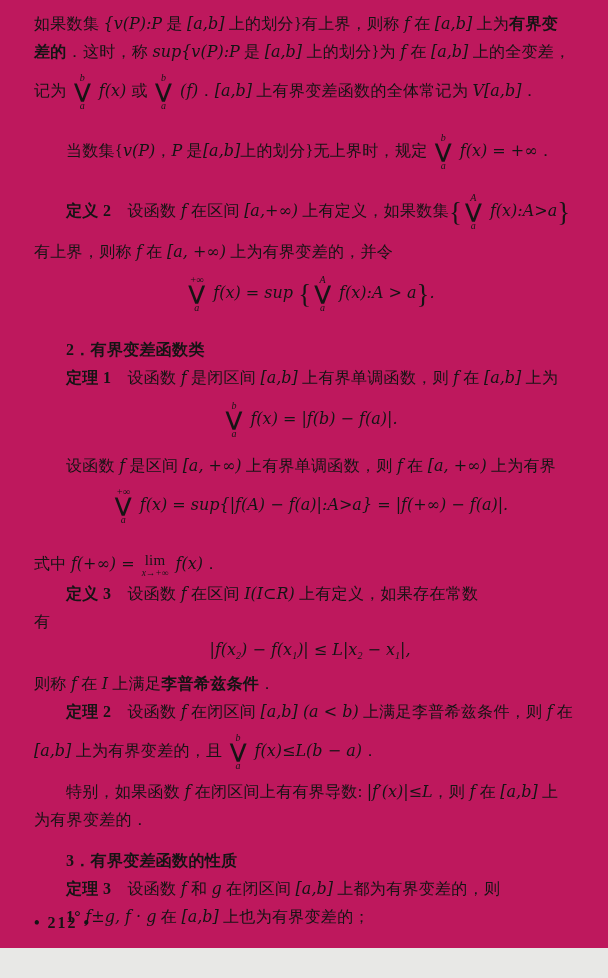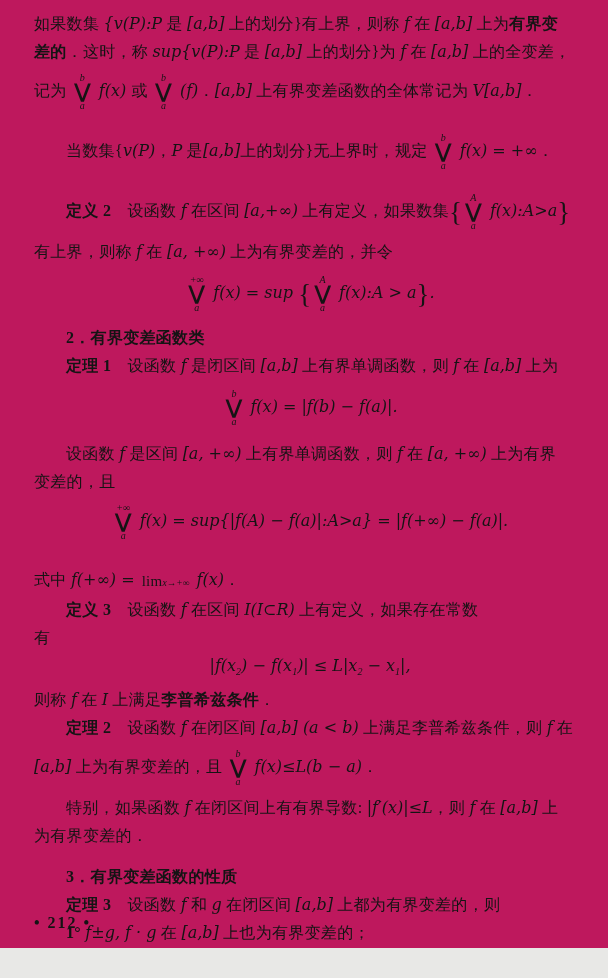--- a/index.html
+++ b/index.html
@@ -35,34 +35,34 @@
     vertical-align:middle; line-height:1; margin:0 3px;
   }
   .vee-sup,.vee-sub{ font-size:10px; font-style:italic; line-height:1; letter-spacing:0; }
   .vee-sup{ margin-bottom:-1px; }
   .vee-sub{ margin-top:0px; }
   .vee-sym{
     font-size:20px; line-height:0.95; font-weight:bold;
     font-family:"DejaVu Sans",sans-serif; letter-spacing:0;
   }
   .lim{
-    display:inline-flex; flex-direction:row; align-items:flex-end;
+    display:inline-flex; flex-direction:column; align-items:center;
     vertical-align:middle; line-height:1; margin:0 2px;
   }
   .lim-main{ font-size:15px; line-height:1; }
   .lim-under{ font-size:9.5px; font-style:italic; line-height:1; margin-top:1px; letter-spacing:0; }
   .pageno{
     position:absolute; left:34px; bottom:16px;
     font-size:16px; font-weight:bold; letter-spacing:2px;
   }
   
   [data-name="para-unbounded"]{ margin-top:8px; }
   [data-name="definition-2"]{ margin-top:8px; }
   [data-name="formula-sup-definition"]{ margin-top:2px; }
-  [data-name="heading-bv-class"]{ margin-top:4px; }
+  [data-name="heading-bv-class"]{ margin-top:16px; }
   [data-name="formula-monotone-variation"]{ margin-top:2px; }
   [data-name="para-monotone-infinite"]{ margin-top:6px; }
   [data-name="para-limit-note"]{ margin-top:18px; }
   [data-name="definition-3"]{ margin-top:2px; }
   [data-name="para-bounded-derivative"]{ }
   [data-name="heading-bv-properties"]{ margin-top:13px; }
 </style>
 </head>
 <body>
 
@@ -100,21 +100,20 @@
           <span class="vee-sub" data-name="vee-lower-limit">a</span>
         </span><span class="seg-m" data-name="math-run"> f(x):A &gt; a</span><span class="seg-big" data-name="big-brace">}</span><span class="seg-m" data-name="math-run">.</span></div>
       <div class="line indent" data-name="heading-bv-class"><span class="seg-b" data-name="bold-text-run">2．有界变差函数类</span></div>
       <div class="line indent" data-name="theorem-1"><span class="seg-b" data-name="bold-text-run">定理 1</span><span class="seg-t" data-name="text-run">　设函数 </span><span class="seg-m" data-name="math-run">f</span><span class="seg-t" data-name="text-run"> 是闭区间 </span><span class="seg-m" data-name="math-run">[a,b]</span><span class="seg-t" data-name="text-run"> 上有界单调函数，则 </span><span class="seg-m" data-name="math-run">f</span><span class="seg-t" data-name="text-run"> 在 </span><span class="seg-m" data-name="math-run">[a,b]</span><span class="seg-t" data-name="text-run"> 上为</span></div>
       <div class="line center tall" data-name="formula-monotone-variation"><span class="vee" data-name="variation-vee-symbol">
           <span class="vee-sup" data-name="vee-upper-limit">b</span>
           <span class="vee-sym" data-name="vee-glyph">⋁</span>
           <span class="vee-sub" data-name="vee-lower-limit">a</span>
         </span><span class="seg-m" data-name="math-run"> f(x) = |f(b) − f(a)|.</span></div>
       <div class="line indent" data-name="para-monotone-infinite"><span class="seg-t" data-name="text-run">设函数 </span><span class="seg-m" data-name="math-run">f</span><span class="seg-t" data-name="text-run"> 是区间 </span><span class="seg-m" data-name="math-run">[a, +∞)</span><span class="seg-t" data-name="text-run"> 上有界单调函数，则 </span><span class="seg-m" data-name="math-run">f</span><span class="seg-t" data-name="text-run"> 在 </span><span class="seg-m" data-name="math-run">[a, +∞)</span><span class="seg-t" data-name="text-run"> 上为有界</span></div>
-      <div class="line" data-name="para-monotone-cont"><span class="seg-t" data-name="text-run">变差的，且</span></div>
       <div class="line center tall" data-name="formula-monotone-infinite-variation"><span class="vee" data-name="variation-vee-symbol">
           <span class="vee-sup" data-name="vee-upper-limit">+∞</span>
           <span class="vee-sym" data-name="vee-glyph">⋁</span>
           <span class="vee-sub" data-name="vee-lower-limit">a</span>
         </span><span class="seg-m" data-name="math-run"> f(x) = sup{|f(A) − f(a)|:A&gt;a} = |f(+∞) − f(a)|.</span></div>
       <div class="line" data-name="para-limit-note"><span class="seg-t" data-name="text-run">式中 </span><span class="seg-m" data-name="math-run">f(+∞) = </span><span class="lim" data-name="limit-operator">
           <span class="lim-main" data-name="lim-word">lim</span>
           <span class="lim-under" data-name="lim-subscript">x→+∞</span>
         </span><span class="seg-m" data-name="math-run"> f(x)</span><span class="seg-t" data-name="text-run">．</span></div>
       <div class="line indent" data-name="definition-3"><span class="seg-b" data-name="bold-text-run">定义 3</span><span class="seg-t" data-name="text-run">　设函数 </span><span class="seg-m" data-name="math-run">f</span><span class="seg-t" data-name="text-run"> 在区间 </span><span class="seg-m" data-name="math-run">I(I⊂R)</span><span class="seg-t" data-name="text-run"> 上有定义，如果存在常数</span></div>

